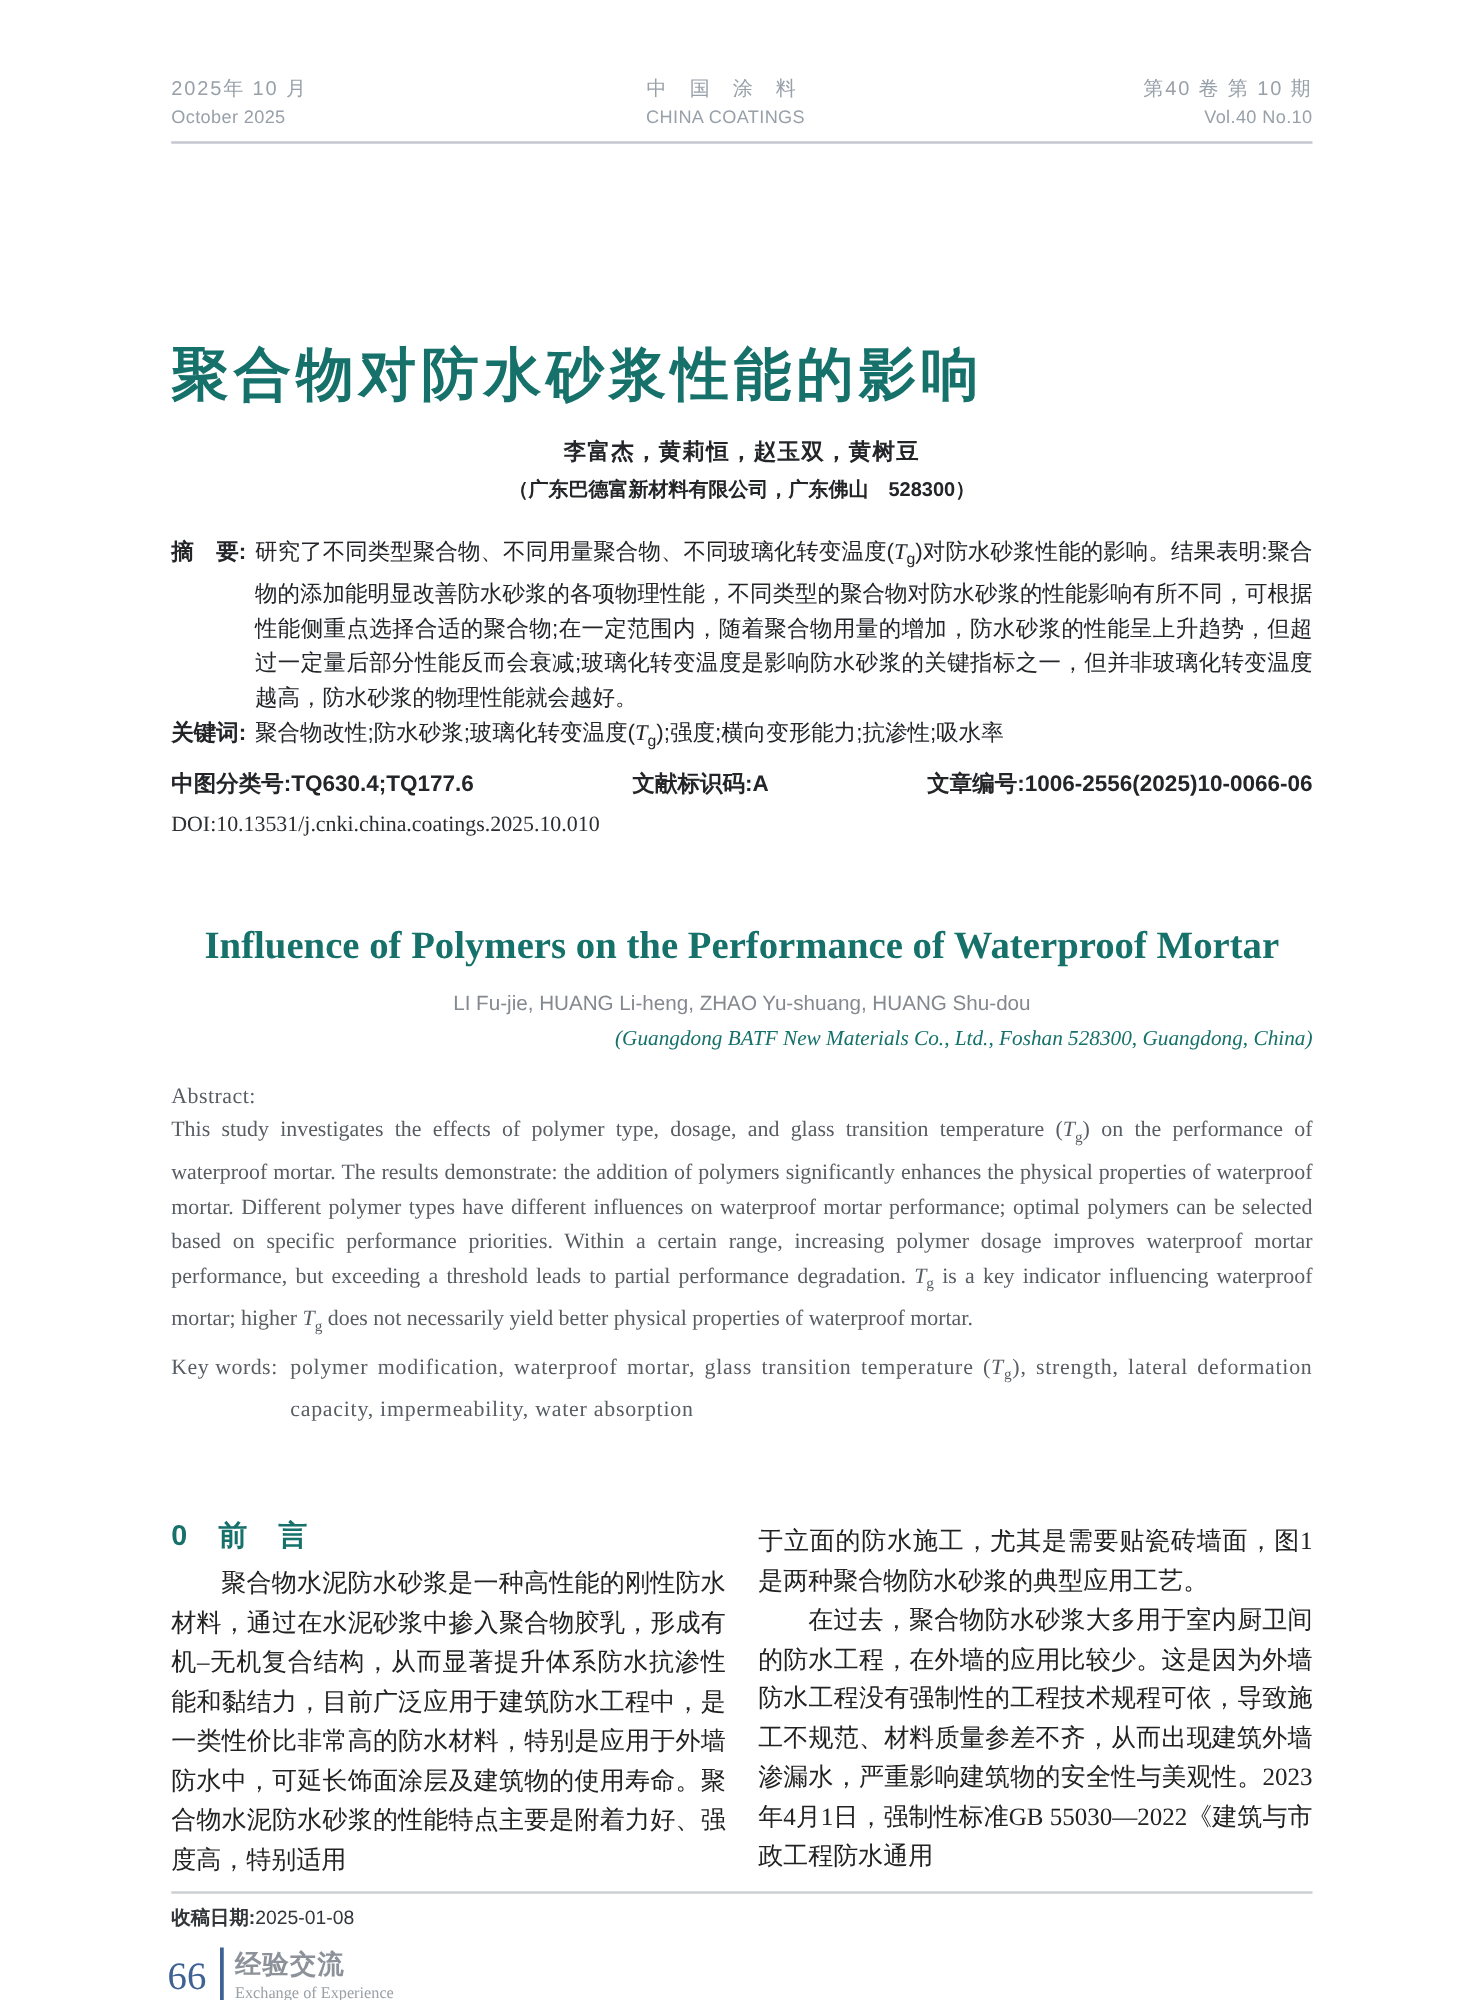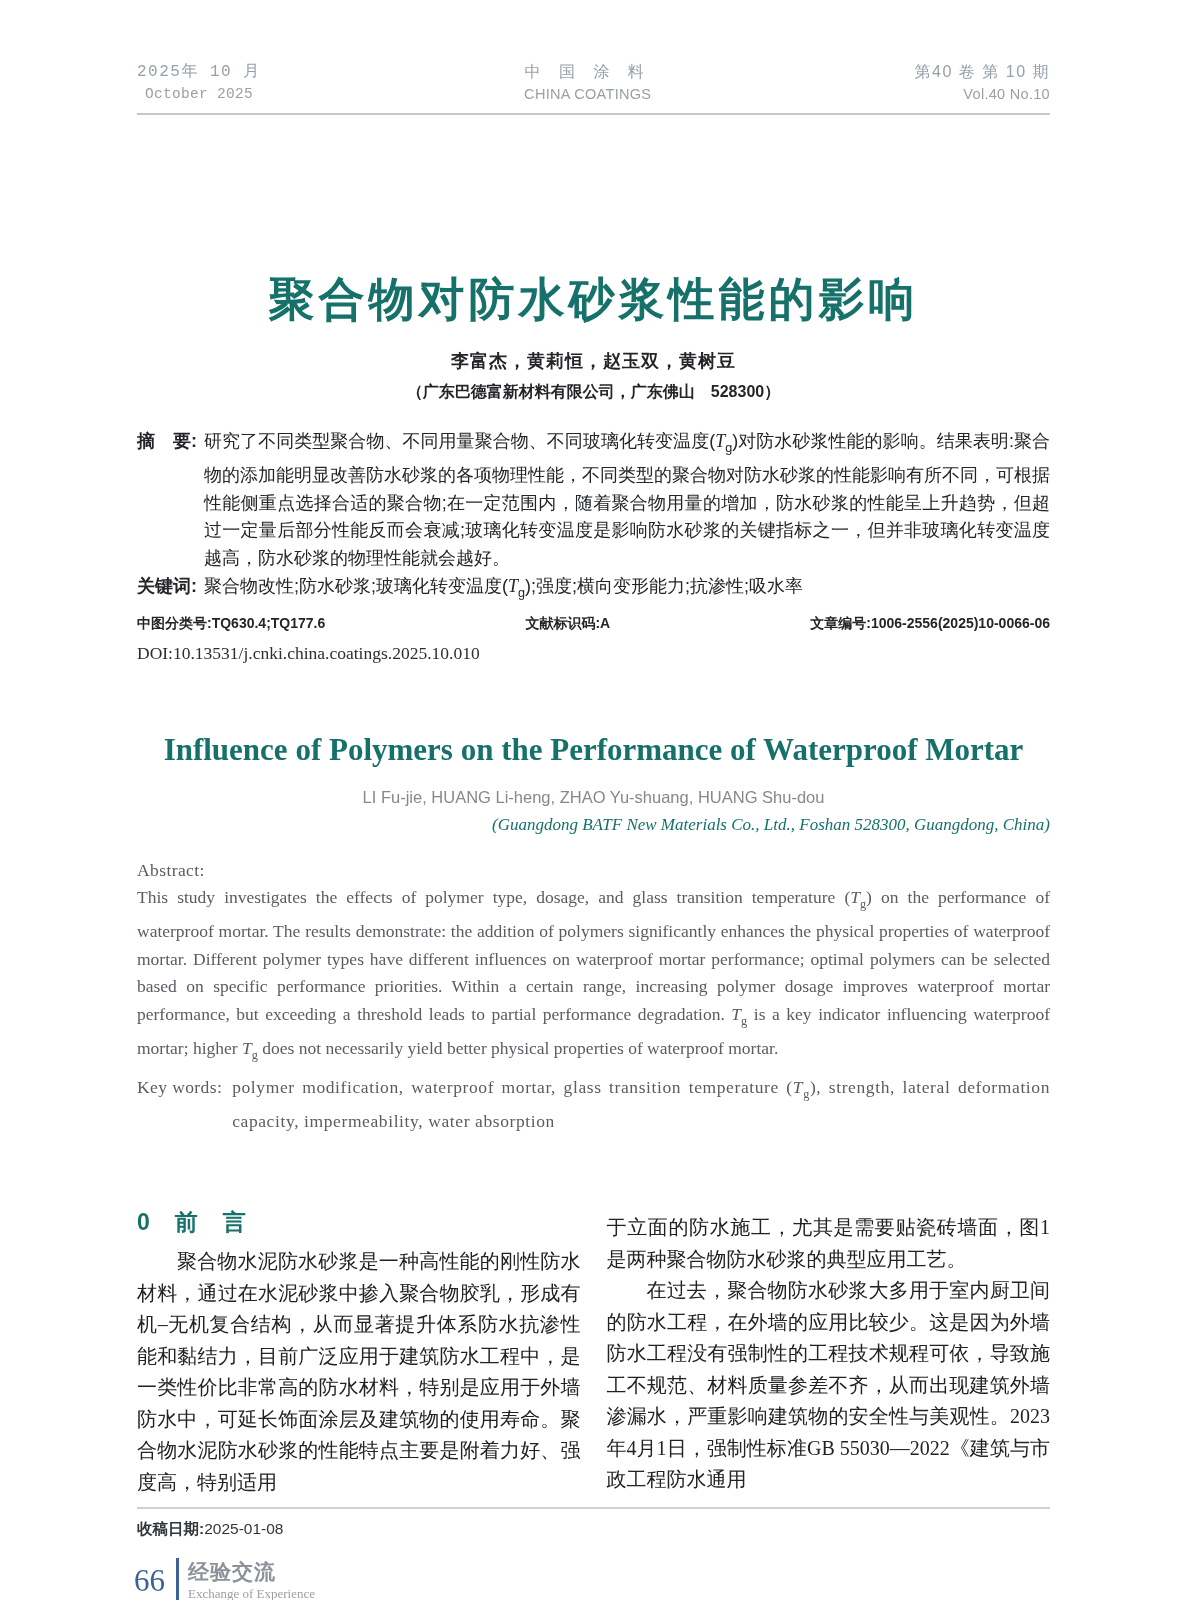--- a/index.html
+++ b/index.html
@@ -20,42 +20,42 @@
   }
   .content{padding:0 137px;}
 
   
   .journal-header{display:flex;justify-content:space-between;align-items:flex-start;
     padding-top:64px;color:var(--hdr-gray);}
   .hdr-col{line-height:1;}
   .hdr-cn{font-size:16px;letter-spacing:1.5px;}
   .hdr-center .hdr-cn{letter-spacing:7px;}
   .hdr-en{font-size:14.5px;margin-top:7px;letter-spacing:.3px;}
-  .hdr-left{text-align:center;font-family:Liberation Mono, monospace;}
+  .hdr-left{text-align:left;}
   .hdr-center{text-align:center;}
   .hdr-right{text-align:right;}
   .header-rule{border:none;border-top:2px solid var(--rule-gray);margin:11px 137px 0;}
 
   
-  .title-cn{margin:158px 0 0;text-align:center;color:var(--teal);
+  .title-cn{margin:158px 0 0;text-align:left;color:var(--teal);
     font-size:46px;font-weight:800;letter-spacing:4px;line-height:1.15;}
   .authors-cn{margin-top:24px;text-align:center;font-size:18px;font-weight:700;letter-spacing:1px;}
   .affil-cn{margin-top:9px;text-align:center;font-size:16px;font-weight:600;}
 
   
   .hang{display:flex;align-items:flex-start;}
   .hang .lbl{flex:0 0 auto;font-weight:700;white-space:pre;margin-right:7px;}
   .hang .txt{flex:1 1 auto;text-align:justify;}
   .abstract-cn{margin-top:25px;font-size:18px;line-height:27.5px;}
   .keywords-cn{margin-top:1px;font-size:18px;line-height:27.5px;}
   sub{font-size:70%;}
   i.tvar{font-family:"Liberation Serif","DejaVu Serif",serif;}
 
   .class-row{display:flex;justify-content:space-between;margin-top:7px;
-    font-size:14px;font-weight:700;}
+    font-size:18px;font-weight:700;}
   .doi-line{margin-top:10px;font-family:"Liberation Serif","DejaVu Serif",serif;
     font-size:17.5px;font-weight:400;color:#2b2d30;}
 
   
   .title-en{margin:62px auto 0;max-width:880px;text-align:center;color:var(--teal);
     font-family:"Liberation Serif","DejaVu Serif",serif;
     font-size:31px;font-weight:700;line-height:47px;}
   .authors-en{margin-top:15px;text-align:center;color:var(--en-auth-gray);font-size:16.5px;}
   .affil-en{margin-top:8px;text-align:right;color:var(--teal);
     font-family:"Liberation Serif","DejaVu Serif",serif;font-style:italic;font-size:17px;}

